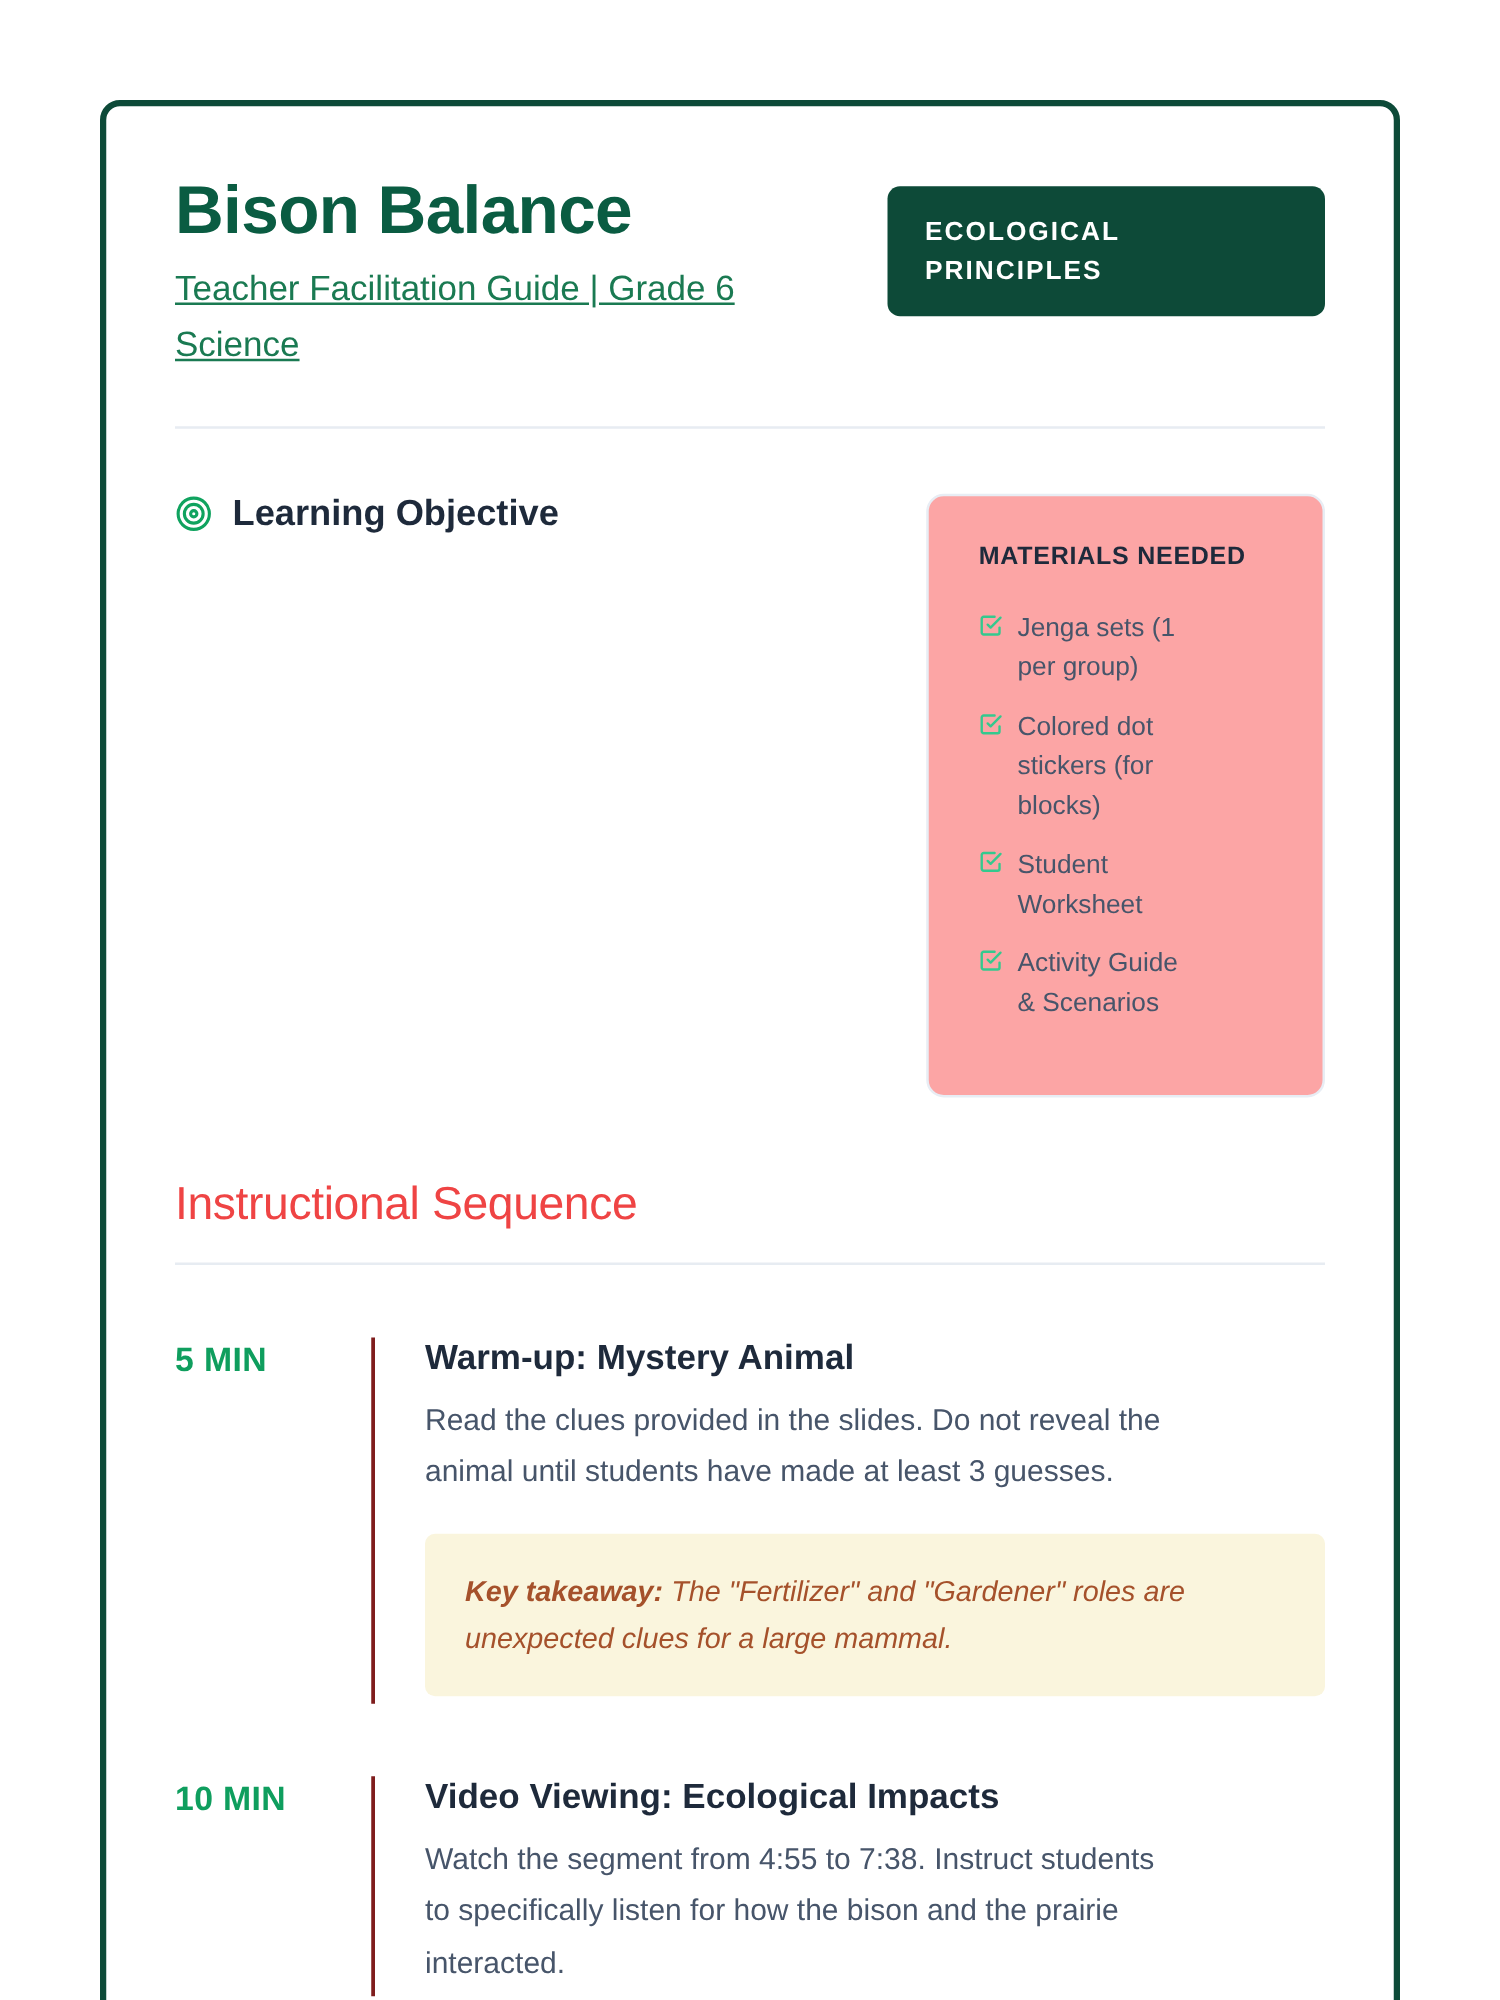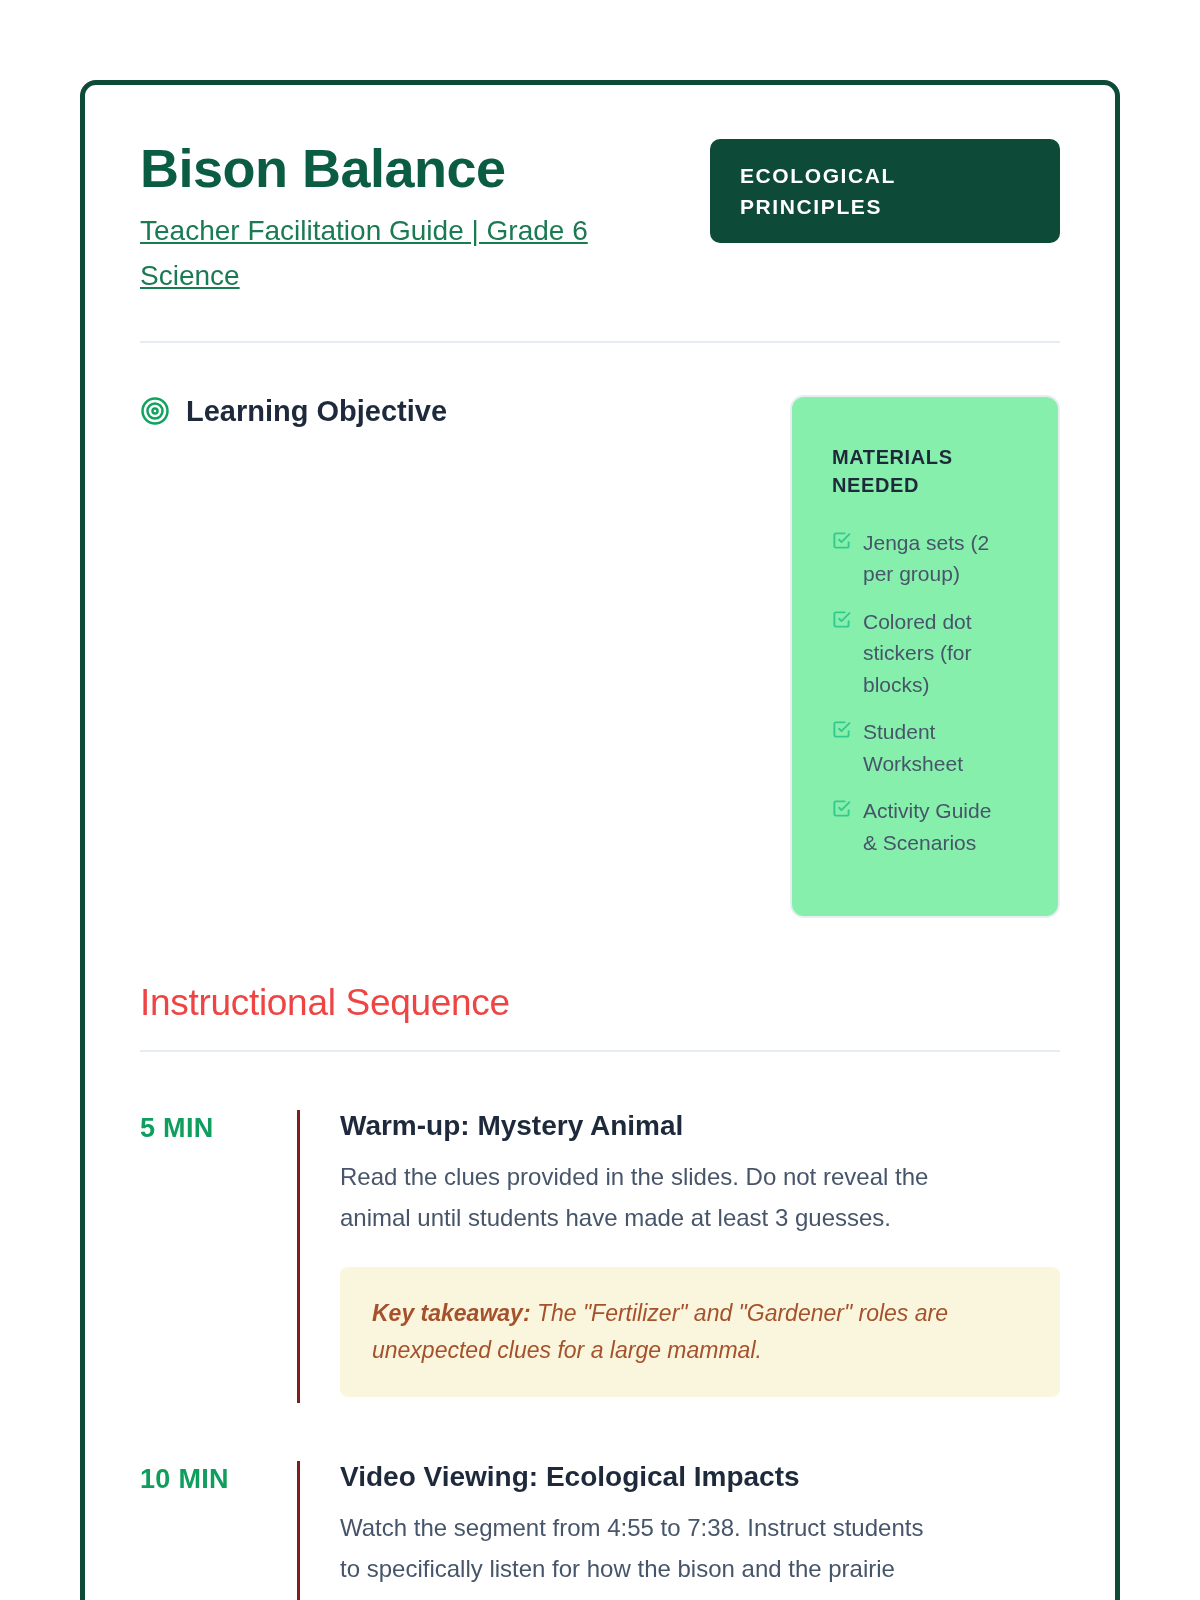--- a/index.html
+++ b/index.html
@@ -27,21 +27,21 @@
     font-size: 54px; font-weight: 700; color: #0a5c42;
     letter-spacing: -0.5px; line-height: 1.15;
   }
   .subtitle {
     margin-top: 10px;
     font-size: 28px; line-height: 1.6; color: #1a7a52; text-decoration: underline;
   }
   .badge {
     flex-shrink: 0;
     width: 350px;
-    margin-top: 2px;
+    margin-top: 12px;
     background: #0d4a38; color: #ffffff;
     border-radius: 10px;
     padding: 21px 30px;
     font-size: 21px; font-weight: 700;
     letter-spacing: 1.6px;
     line-height: 1.48;
     text-transform: uppercase;
   }
   .divider {
     border: none; border-top: 2px solid #e7ecf2;
@@ -62,26 +62,26 @@
     font-size: 24px; line-height: 1.82; color: #47556a;
   }
   .eq-section { margin-top: 46px; }
   .quote {
     margin-top: 22px;
     font-size: 24px; font-style: italic;
     line-height: 1.58; color: #4a5569;
   }
 
   .materials {
-    width: 270px; flex-shrink: 0;
+    width: 319px; flex-shrink: 0;
     align-self: flex-start;
-    background: #86efac;
+    background: #fca5a5;
     border: 2px solid #e8edf4;
     border-radius: 14px;
-    padding: 46px 38px 42px 40px;
+    padding: 34px 38px 42px 40px;
   }
   .materials-heading {
     font-size: 20px; font-weight: 700; color: #1e2a3b;
     letter-spacing: 0.6px; line-height: 1.4;
     text-transform: uppercase;
   }
   .materials-list { list-style: none; margin-top: 28px; }
   .materials-list li {
     display: flex; gap: 12px;
     margin-bottom: 16px;
@@ -161,21 +161,21 @@
     <aside class="materials">
       <h3 class="materials-heading">Materials Needed</h3>
       <ul class="materials-list">
         <li>
           <span class="check">
             <svg width="19" height="19" viewBox="0 0 24 24" fill="none" stroke="#34c98e" stroke-width="2.4" stroke-linecap="round" stroke-linejoin="round">
               <polyline points="9 11 12 14 22 4"></polyline>
               <path d="M21 14v5a2 2 0 0 1-2 2H5a2 2 0 0 1-2-2V5a2 2 0 0 1 2-2h11"></path>
             </svg>
           </span>
-          <span class="prewrap">Jenga sets (2
+          <span class="prewrap">Jenga sets (1
 per group)</span>
         </li>
         <li>
           <span class="check">
             <svg width="19" height="19" viewBox="0 0 24 24" fill="none" stroke="#34c98e" stroke-width="2.4" stroke-linecap="round" stroke-linejoin="round">
               <polyline points="9 11 12 14 22 4"></polyline>
               <path d="M21 14v5a2 2 0 0 1-2 2H5a2 2 0 0 1-2-2V5a2 2 0 0 1 2-2h11"></path>
             </svg>
           </span>
           <span class="prewrap">Colored dot

